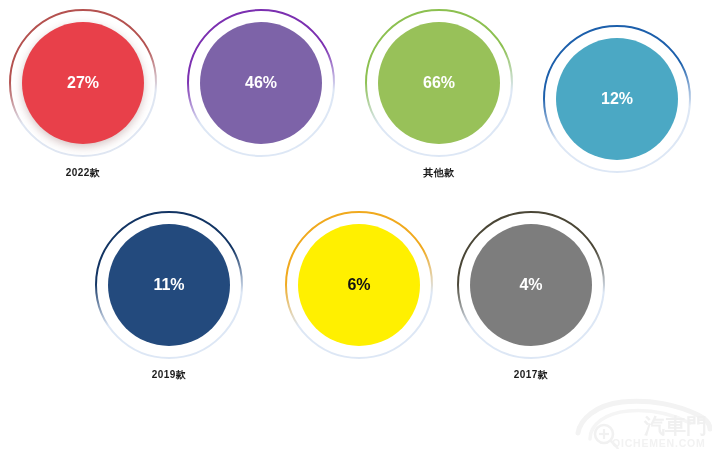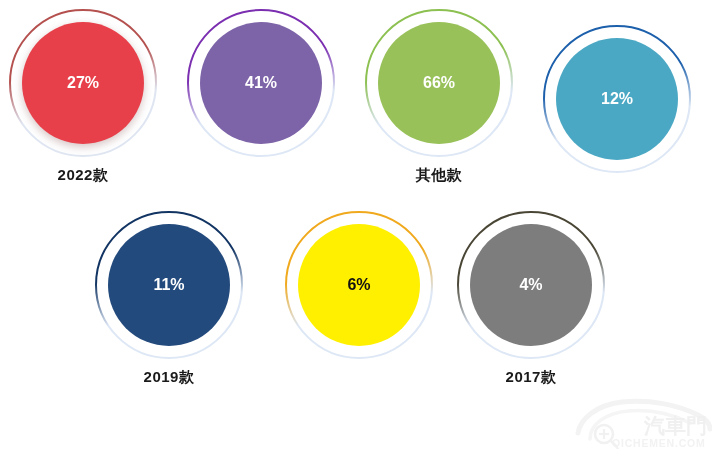--- a/index.html
+++ b/index.html
@@ -65,21 +65,21 @@
     line-height: 1;
     user-select: none;
   }
 
   .label {
     position: absolute;
     left: 0;
     top: 158px;
     width: 150px;
     text-align: center;
-    font-size: 15px;
+    font-size: 10px;
     font-weight: bold;
     color: #1a1a1a;
     letter-spacing: 0.5px;
     white-space: nowrap;
   }
 
   
   #watermark {
     position: absolute;
     right: 4px;
@@ -136,21 +136,21 @@
               <stop offset="0" stop-color="#7b2fb0"></stop>
               <stop offset="0.42" stop-color="#7b2fb0"></stop>
               <stop offset="0.72" stop-color="#dde7f5"></stop>
               <stop offset="1" stop-color="#dde7f5"></stop>
             </linearGradient>
           </defs>
           <circle cx="75" cy="75" r="73" fill="none" stroke="url(#ringgrad1)" stroke-width="2"></circle>
         </svg>
       </div>
       <div class="disc" style="background: rgb(125, 99, 168);">
-        <span class="pct" style="color: rgb(255, 255, 255);">41%</span>
+        <span class="pct" style="color: rgb(255, 255, 255);">46%</span>
       </div>
     </div>
   <div class="bubble" style="left:364px;top:8px;">
       <div class="ring-wrap">
         <svg viewBox="0 0 150 150">
           <defs>
             <linearGradient id="ringgrad2" x1="0.15" y1="0" x2="0.4" y2="1">
               <stop offset="0" stop-color="#8cc050"></stop>
               <stop offset="0.42" stop-color="#8cc050"></stop>
               <stop offset="0.72" stop-color="#dde7f5"></stop>

